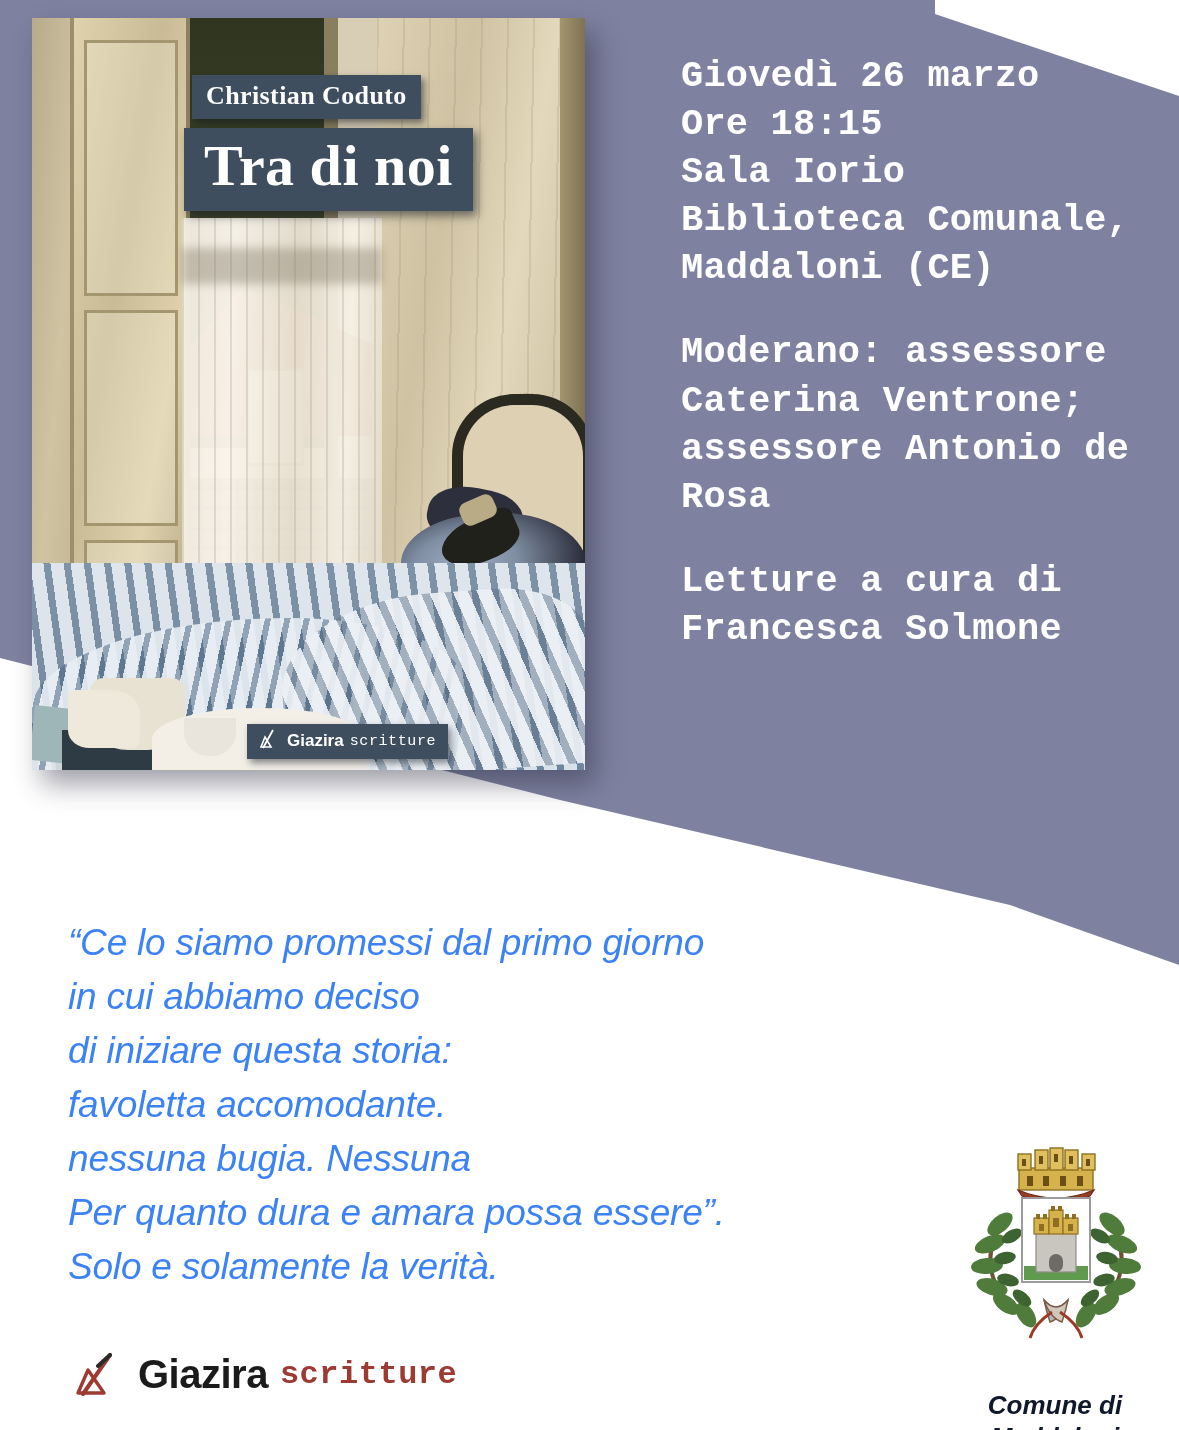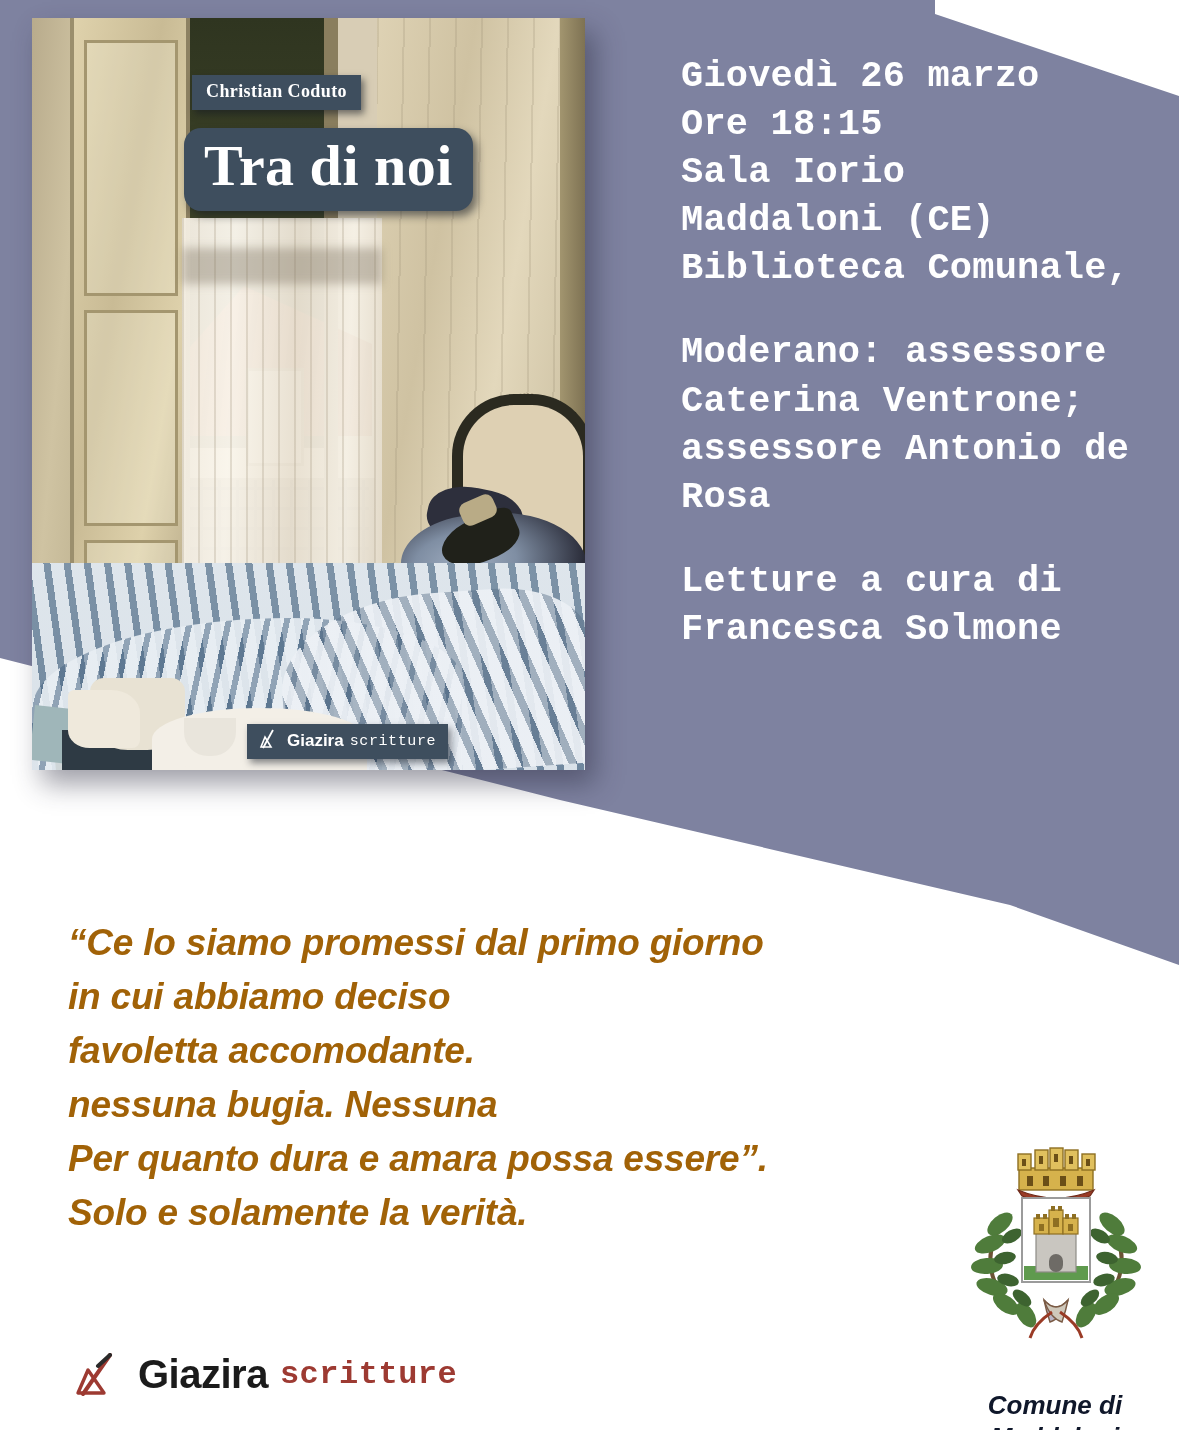--- a/index.html
+++ b/index.html
@@ -94,32 +94,31 @@
   .cake{left:36px;top:672px;width:72px;height:58px;background:#efe9dc;border-radius:6px 40% 8px 30%;}
   .photos{left:22px;top:700px;width:120px;height:55px;background:#cfd6d8;transform:rotate(-5deg);}
   .photos2{left:30px;top:712px;width:98px;height:42px;background:#2e3a44;}
   .photos3{left:0px;top:690px;width:58px;height:55px;background:#9fb6b9;transform:rotate(6deg);}
 
   
   .cover-author{
     position:absolute;left:160px;top:57px;
     background:#3e4e5e;color:#fff;
     font-family:"Liberation Serif",serif;font-weight:700;
-    font-size:18px;letter-spacing:.4px;
+    font-size:26px;letter-spacing:.4px;
     padding:6px 14px 8px;
     box-shadow:3px 4px 7px rgba(20,25,35,.55);
   }
   .cover-title{
     position:absolute;left:152px;top:110px;
     background:#3e4e5e;color:#fff;
     font-family:"Liberation Serif",serif;font-weight:700;
     font-size:58px;letter-spacing:.5px;line-height:1.05;
     padding:8px 20px 14px;
     box-shadow:4px 5px 9px rgba(20,25,35,.55);
-    border-radius:17px;
   }
   .cover-pub{
     position:absolute;left:215px;top:706px;
     background:#3e4e5e;color:#fff;
     padding:5px 12px 6px;
     display:flex;align-items:center;gap:6px;
     box-shadow:3px 4px 7px rgba(20,25,35,.5);
   }
   .cover-pub .pname{font-family:"Liberation Sans",sans-serif;font-weight:700;font-size:17px;}
   .cover-pub .pkind{font-family:"Liberation Mono",monospace;font-size:15px;letter-spacing:.6px;}
@@ -134,23 +133,23 @@
     line-height:1.30;
     letter-spacing:.2px;
   }
   .event-text .blk{margin-bottom:36px;}
   .event-text .blk:last-child{margin-bottom:2px;}
   .event-text .ln{display:block;white-space:pre;font-family:Liberation Mono, monospace;}
 
   
   .quote{
     position:absolute;left:68px;top:916px;width:880px;
-    color:#a16207;
+    color:#3b82f6;
     font-family:"Liberation Sans Narrow","Liberation Sans",sans-serif;
-    font-weight:700;font-style:italic;
+    font-weight:400;font-style:italic;
     font-size:37px;line-height:1.46;
     letter-spacing:-.2px;
   }
   .quote .ln{display:block;white-space:pre;}
 
   
   .giazira{position:absolute;left:74px;top:1352px;display:flex;align-items:center;gap:12px;}
   .gz-mark{width:52px;height:44px;position:relative;flex:0 0 auto;}
   .gz-name{font-family:"Liberation Sans",sans-serif;font-weight:700;font-size:40px;color:#1b1b1b;letter-spacing:-.5px;}
   .gz-kind{font-family:"Liberation Mono",monospace;font-weight:700;font-size:32px;color:#9d3a32;letter-spacing:.5px;}
@@ -235,38 +234,39 @@
       <span class="pname">Giazira</span>
       <span class="pkind">scritture</span>
     </div>
   </div>
 
   <div class="event-text">
     <div class="blk">
       <span class="ln">Giovedì 26 marzo</span>
       <span class="ln">Ore 18:15</span>
       <span class="ln">Sala Iorio</span>
+      <span class="ln">Biblioteca Comunale,</span>
       <span class="ln">Maddaloni (CE)</span>
-      <span class="ln">Biblioteca Comunale,</span>
     </div>
     <div class="blk">
       <span class="ln">Moderano: assessore</span>
       <span class="ln">Caterina Ventrone;</span>
       <span class="ln">assessore Antonio de</span>
       <span class="ln">Rosa</span>
     </div>
     <div class="blk">
       <span class="ln">Letture a cura di</span>
       <span class="ln">Francesca Solmone</span>
     </div>
   </div>
 
   <div class="quote">
     <span class="ln">“Ce lo siamo promessi dal primo giorno</span>
     <span class="ln">in cui abbiamo deciso</span>
+    <span class="ln">di iniziare questa storia:</span>
     <span class="ln">favoletta accomodante.</span>
     <span class="ln">nessuna bugia. Nessuna</span>
     <span class="ln">Per quanto dura e amara possa essere”.</span>
     <span class="ln">Solo e solamente la verità.</span>
   </div>
 
   <div class="giazira">
     <span class="gz-mark">
       <svg width="52" height="44" viewBox="0 0 52 44" aria-hidden="true">
         <path d="M4 40 L30 40 L14 17 Z" fill="none" stroke="#9d3a32" stroke-width="3.4" stroke-linejoin="round"></path>

